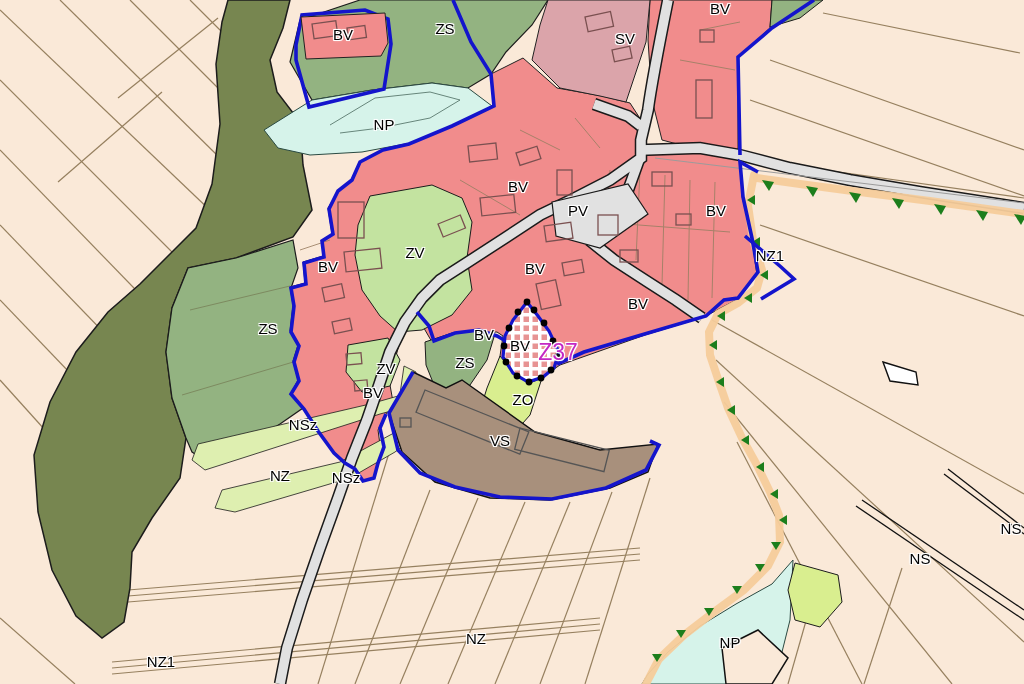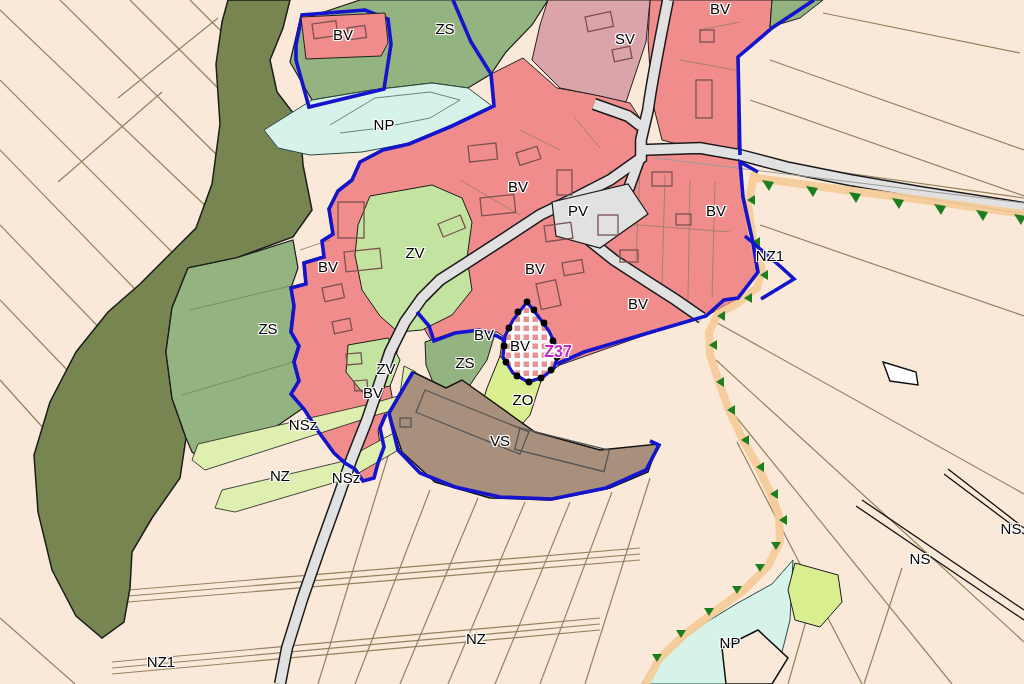--- a/index.html
+++ b/index.html
@@ -10,21 +10,21 @@
   .f-bv{fill:var(--bv);}  .f-sv{fill:var(--sv);}  .f-zs{fill:var(--zs);}
   .f-zv{fill:var(--zv);}  .f-np{fill:var(--np);}  .f-zo{fill:var(--zo);}
   .f-nsz{fill:var(--nsz);} .f-vs{fill:var(--vs);}  .f-forest{fill:var(--forest);}
   .f-nz{fill:var(--nz);}
   .blue{stroke:var(--boundary);}
   .orange{stroke:var(--corridor);}
   .tri{fill:var(--triangle);}
   #labels{position:absolute;left:0;top:0;width:100%;height:100%;}
   .lbl{position:absolute;transform:translate(-50%,-50%);font-size:15px;color:#000;white-space:nowrap;
        text-shadow:-1px -1px 0 #fff,1px -1px 0 #fff,-1px 1px 0 #fff,1px 1px 0 #fff,0 0 3px #fff;padding-left:16px;}
-  .lbl.dev{color:var(--devcolor);font-weight:bold;font-size:16px;}
+  .lbl.dev{color:var(--devcolor);font-weight:normal;font-size:23px;}
   .town{position:absolute;transform:translate(-50%,-50%);font-size:29px;color:#000;letter-spacing:1px;
         text-shadow:-1px -1px 0 rgba(255,255,255,.7),1px 1px 0 rgba(255,255,255,.7);}
 </style>
 </head>
 <body>
 
 <div class="map">
 <svg width="1024" height="684" viewBox="0 0 1024 684">
 
   <g stroke="#96805F" stroke-width="1.2" fill="none">

